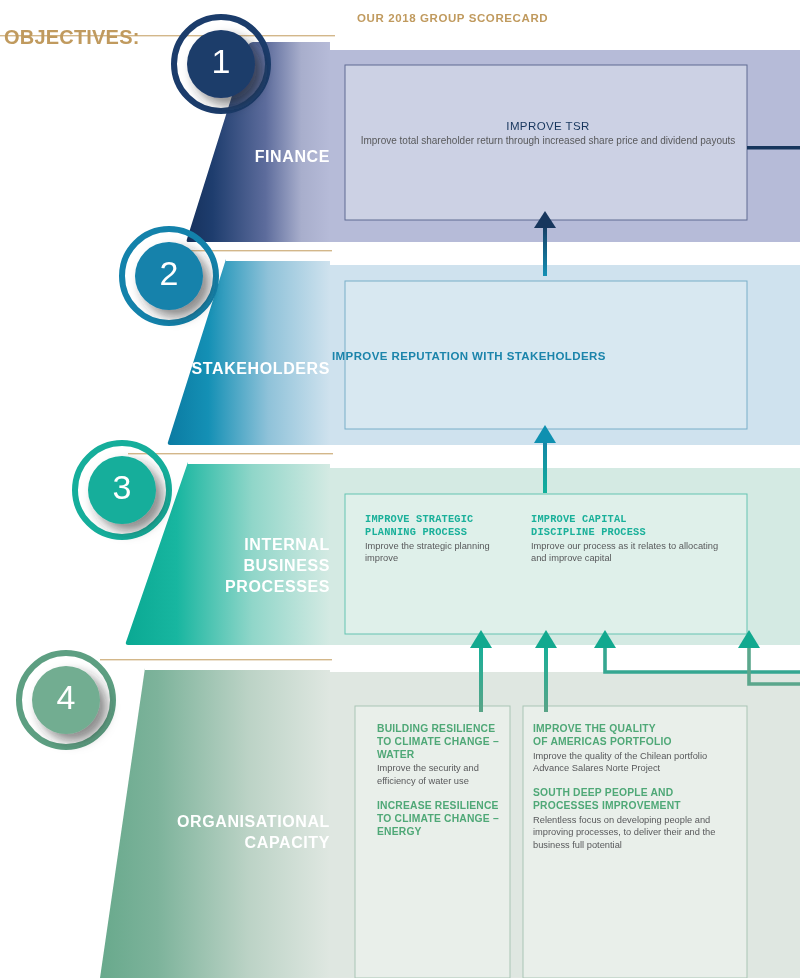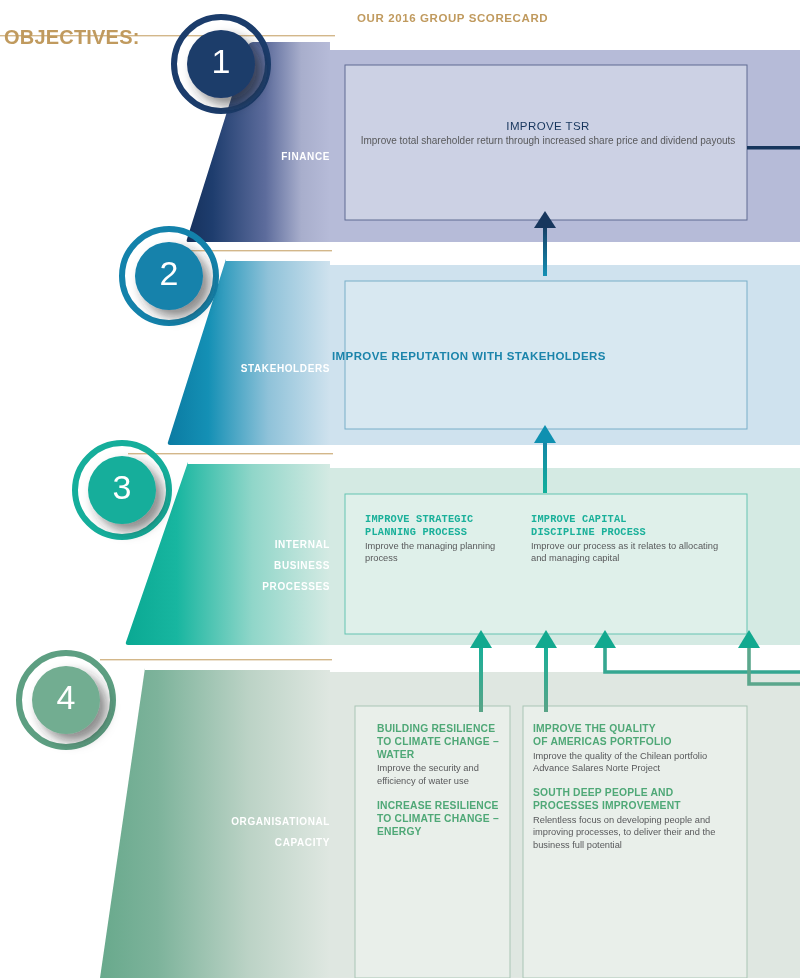--- a/index.html
+++ b/index.html
@@ -28,21 +28,21 @@
   .objectives-label{
     left:4px; top:26px;
     color:#c09a5e;
     font-size:20px;
     font-weight:bold;
     letter-spacing:0.2px;
   }
 
   .band-label{
     color:#ffffff;
-    font-size:10px;
+    font-size:16px;
     font-weight:bold;
     letter-spacing:0.6px;
     text-align:right;
     line-height:21px;
   }
   .bl-finance{ left:140px; top:146px; width:190px;}
   .bl-stake  { left:110px; top:358px; width:220px;}
   .bl-ibp    { left:110px; top:534px; width:220px;}
   .bl-org    { left:100px; top:811px; width:230px;}
 
@@ -211,21 +211,21 @@
     <g>
       <circle cx="122" cy="490" r="47" fill="none" stroke="#15ae9b" stroke-width="6"></circle>
       <circle cx="122" cy="490" r="34" fill="#15ae9b" filter="url(#softShadow)"></circle>
     </g>
     <g>
       <circle cx="66" cy="700" r="47" fill="none" stroke="#5d9f82" stroke-width="6"></circle>
       <circle cx="66" cy="700" r="34" fill="#72ad91" filter="url(#softShadow)"></circle>
     </g>
   </svg>
 
-  <div class="ov page-kicker">OUR 2016 GROUP SCORECARD</div>
+  <div class="ov page-kicker">OUR 2018 GROUP SCORECARD</div>
 
   <div class="ov objectives-label">OBJECTIVES:</div>
 
   <div class="circ-num" style="left:196px;top:42px;width:50px;">1</div>
   <div class="circ-num" style="left:144px;top:254px;width:50px;">2</div>
   <div class="circ-num" style="left:97px;top:468px;width:50px;">3</div>
   <div class="circ-num" style="left:41px;top:678px;width:50px;">4</div>
 
   <div class="ov band-label bl-finance nowrapline">FINANCE</div>
   <div class="ov band-label bl-stake nowrapline">STAKEHOLDERS</div>
@@ -240,27 +240,27 @@
     <div class="tsr-body">Improve total shareholder return through increased share price and dividend payouts</div>
   </div>
 
   <div class="ov stake-wrap">
     <div class="stake-title">IMPROVE REPUTATION WITH STAKEHOLDERS</div>
   </div>
 
   <div class="ibp-col ibp-c1">
     <div class="t nowrapline">IMPROVE STRATEGIC
 PLANNING PROCESS</div>
-    <div class="b">Improve the managing planning process</div>
+    <div class="b">Improve the strategic planning improve</div>
   </div>
 
   <div class="ibp-col ibp-c2">
     <div class="t nowrapline">IMPROVE CAPITAL
 DISCIPLINE PROCESS</div>
-    <div class="b">Improve our process as it relates to allocating and managing capital</div>
+    <div class="b">Improve our process as it relates to allocating and improve capital</div>
   </div>
 
   <div class="org-col org-c1">
     <div class="blk">
       <div class="t nowrapline">BUILDING RESILIENCE
 TO CLIMATE CHANGE –
 WATER</div>
       <div class="b">Improve the security and efficiency of water use</div>
     </div>
     <div class="blk">

